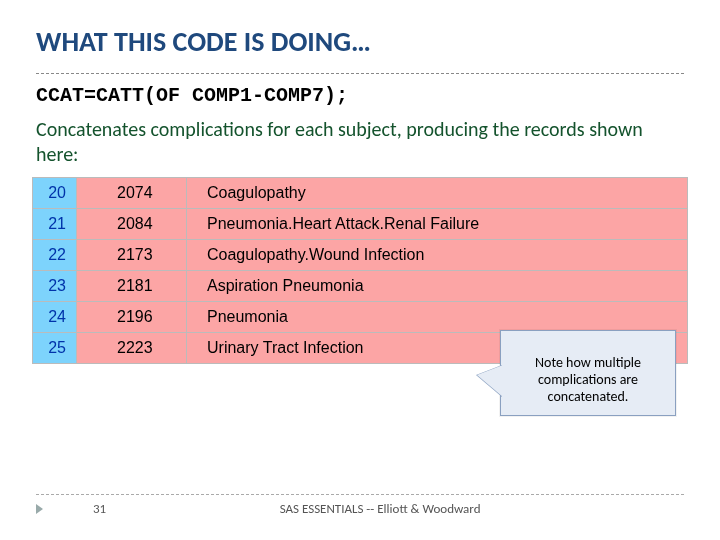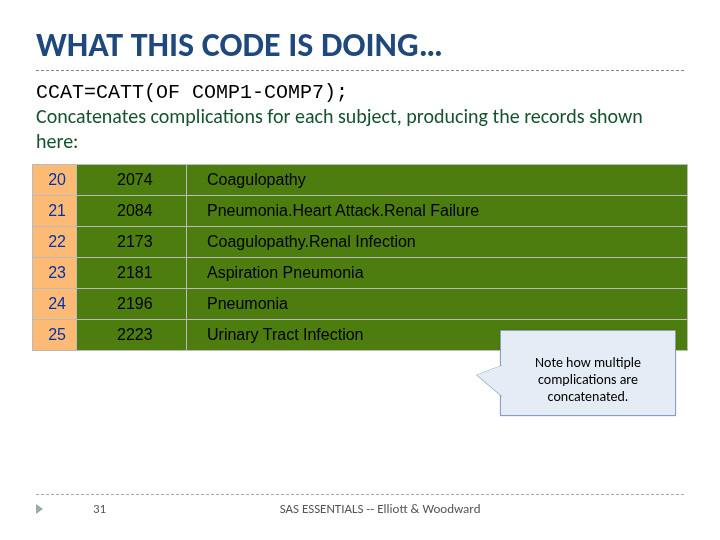--- a/index.html
+++ b/index.html
@@ -10,35 +10,36 @@
     font-family: Calibri, Arial, sans-serif;
     position: relative;
     overflow: hidden;
   }
   .slide {
     padding: 24px 36px 0 36px;
     position: relative;
     height: 100%;
   }
   .title {
-    font-size: 34px;
+    font-size: 28px;
     font-weight: bold;
     color: #1f497d;
-    margin-bottom: 5px;
+    margin-bottom: 14px;
   }
   .title-rule {
     border: none;
     border-top: 1px dashed #888;
     margin-bottom: 10px;
   }
   .code-line {
     font-family: "Courier New", monospace;
-    font-weight: normal;
+    font-weight: bold;
     font-size: 20px;
     color: #000;
+    margin-bottom: 10px;
   }
   .desc {
     font-size: 20px;
     color: #14532d;
     line-height: 1.25;
     margin-bottom: 10px;
   }
   .table-wrap {
     margin-left: -4px;
     margin-right: -4px;
@@ -46,25 +47,25 @@
   table {
     border-collapse: collapse;
     width: 100%;
     font-family: Arial, sans-serif;
   }
   td {
     border: 1px solid #bbb;
     padding: 6px 8px;
     font-size: 16px;
     color: #000;
-    background: #4d7c0f;
+    background: #fca5a5;
   }
   td.rownum {
     width: 44px;
-    background: #fdba74;
+    background: #7dd3fc;
     color: #0033aa;
     text-align: right;
     padding-right: 10px;
   }
   td.idcol {
     width: 110px;
     text-align: left;
     padding-left: 40px;
   }
   td.compcol {
@@ -147,21 +148,21 @@
           <td class="compcol">Coagulopathy</td>
         </tr>
         <tr>
           <td class="rownum">21</td>
           <td class="idcol">2084</td>
           <td class="compcol">Pneumonia.Heart Attack.Renal Failure</td>
         </tr>
         <tr>
           <td class="rownum">22</td>
           <td class="idcol">2173</td>
-          <td class="compcol">Coagulopathy.Renal Infection</td>
+          <td class="compcol">Coagulopathy.Wound Infection</td>
         </tr>
         <tr>
           <td class="rownum">23</td>
           <td class="idcol">2181</td>
           <td class="compcol">Aspiration Pneumonia</td>
         </tr>
         <tr>
           <td class="rownum">24</td>
           <td class="idcol">2196</td>
           <td class="compcol">Pneumonia</td>

